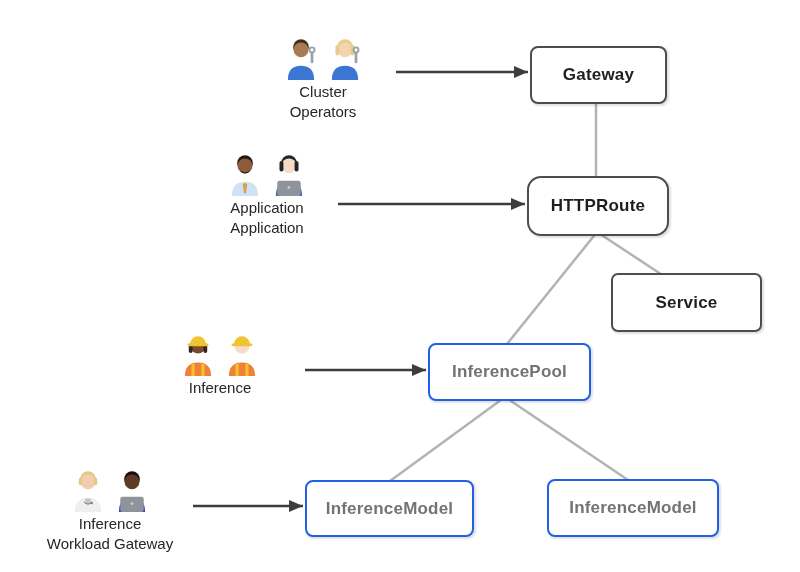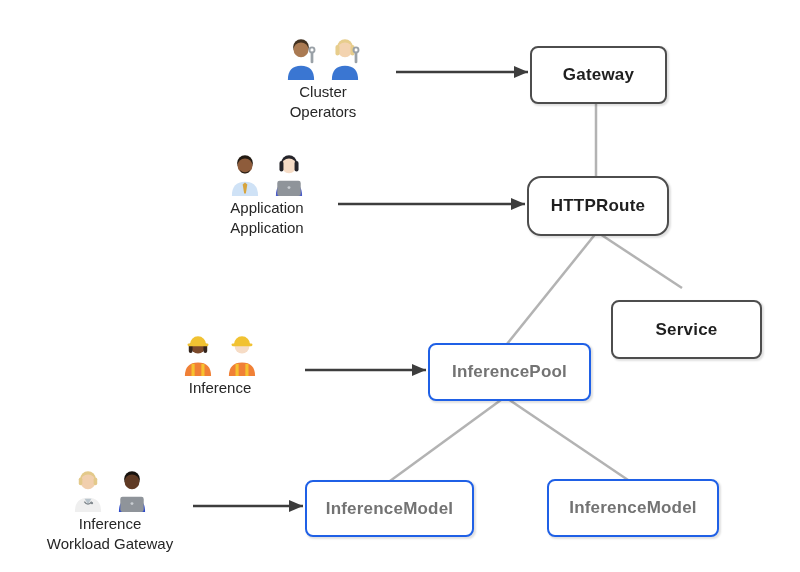--- a/index.html
+++ b/index.html
@@ -39,21 +39,21 @@
     <line x1="505" y1="397" x2="628" y2="480" stroke="#b3b3b3" stroke-width="2.5"></line>
 
     <line x1="396" y1="72" x2="528" y2="72" stroke="#3d3d3d" stroke-width="2.5" marker-end="url(#arrowhead)"></line>
     <line x1="338" y1="204" x2="525" y2="204" stroke="#3d3d3d" stroke-width="2.5" marker-end="url(#arrowhead)"></line>
     <line x1="305" y1="370" x2="426" y2="370" stroke="#3d3d3d" stroke-width="2.5" marker-end="url(#arrowhead)"></line>
     <line x1="193" y1="506" x2="303" y2="506" stroke="#3d3d3d" stroke-width="2.5" marker-end="url(#arrowhead)"></line>
   </svg>
 
   <div class="node" style="left:530px; top:46px; width:133px; height:54px;">Gateway</div>
   <div class="node" style="left:527px; top:176px; width:138px; height:56px;border-radius:14px;">HTTPRoute</div>
-  <div class="node" style="left:611px; top:300px; width:147px; height:55px;">Service</div>
+  <div class="node" style="left:611px; top:273px; width:147px; height:55px;border-radius:7px;">Service</div>
   <div class="node accent" style="left:428px; top:343px; width:159px; height:54px;">InferencePool</div>
   <div class="node accent" style="left:305px; top:480px; width:165px; height:53px;">InferenceModel</div>
   <div class="node accent" style="left:547px; top:479px; width:168px; height:54px;">InferenceModel</div>
 
   <div class="persona" style="left:248px; top:36px; width:150px;">
     <div class="pair">
       <svg viewBox="0 0 36 42">
         <circle cx="18" cy="10.6" r="7.5" fill="#41301f"></circle>
         <circle cx="18" cy="13.2" r="7.1" fill="#aa7a52"></circle>
         <rect x="27.2" y="15" width="2.6" height="11" rx="1.3" fill="#9aa1a7"></rect>

